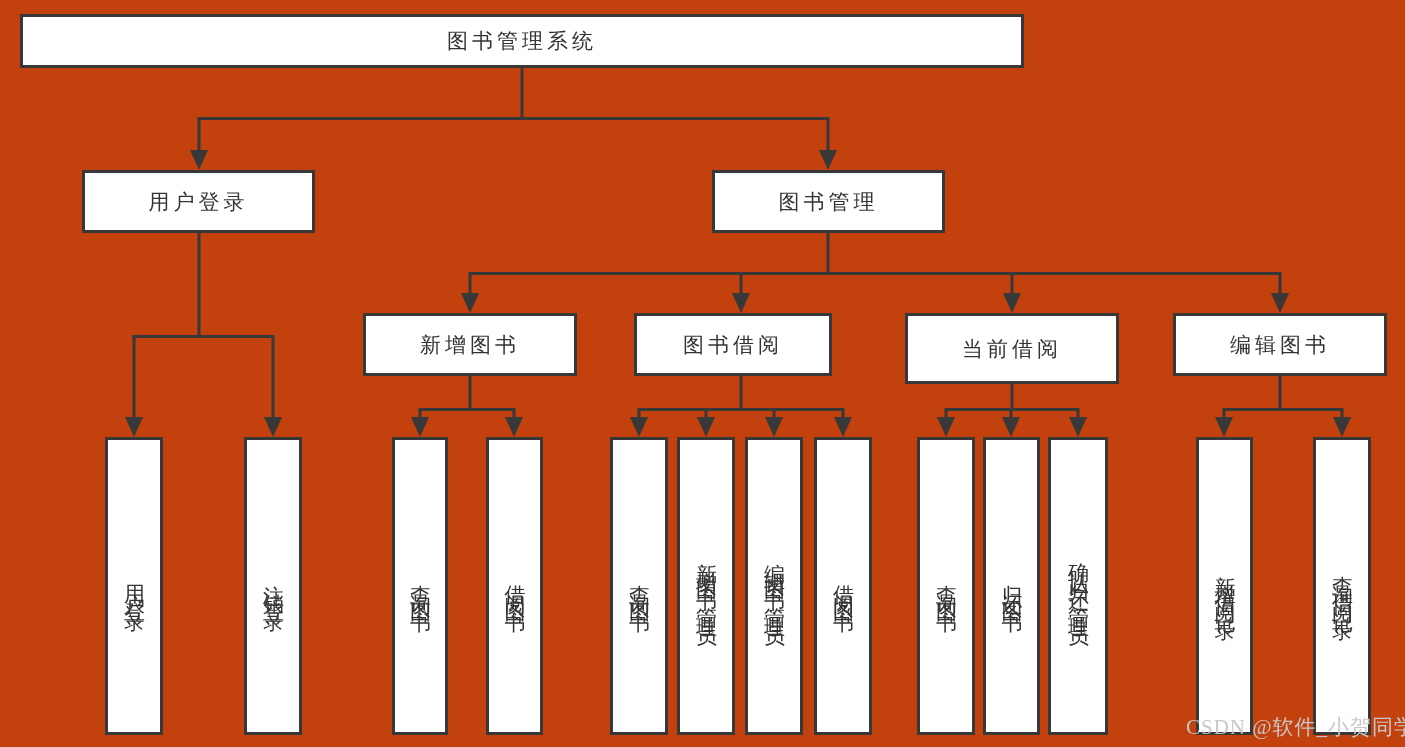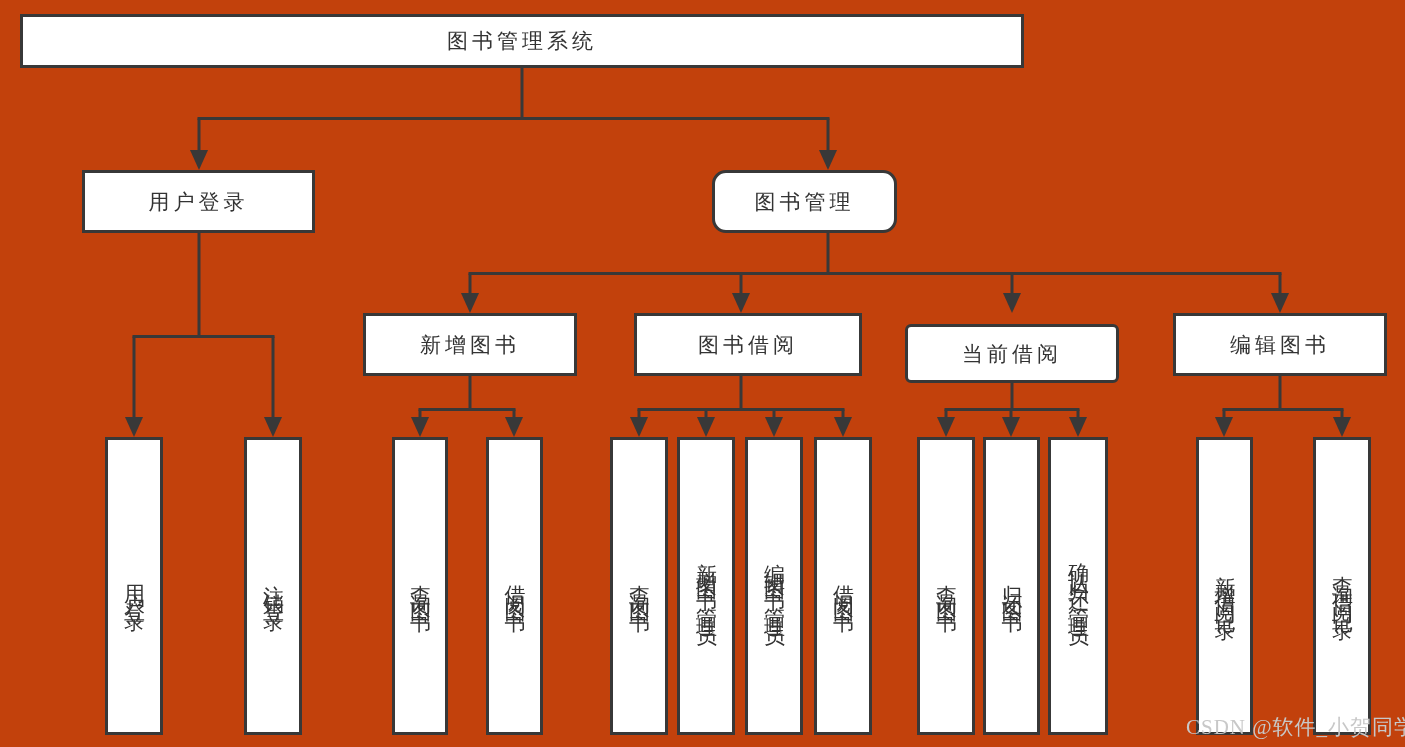--- a/index.html
+++ b/index.html
@@ -127,31 +127,31 @@
     </g>
   </svg>
 
   <div class="node h-label" style="left:20px; top:14px; width:1004px; height:54px;">
     <span>图书管理系统</span>
   </div>
 
   <div class="node h-label" style="left:82px; top:170px; width:233px; height:63px;">
     <span>用户登录</span>
   </div>
-  <div class="node h-label" style="left:712px; top:170px; width:185px; height:63px;border-radius:14px;">
+  <div class="node h-label" style="left:712px; top:170px; width:233px; height:63px;">
     <span>图书管理</span>
   </div>
 
   <div class="node h-label" style="left:363px; top:313px; width:214px; height:63px;">
     <span>新增图书</span>
   </div>
-  <div class="node h-label" style="left:634px; top:313px; width:228px; height:63px;">
+  <div class="node h-label" style="left:634px; top:313px; width:198px; height:63px;">
     <span>图书借阅</span>
   </div>
-  <div class="node h-label" style="left:905px; top:324px; width:214px; height:59px;border-radius:6px;">
+  <div class="node h-label" style="left:905px; top:313px; width:214px; height:71px;">
     <span>当前借阅</span>
   </div>
   <div class="node h-label" style="left:1173px; top:313px; width:214px; height:63px;">
     <span>编辑图书</span>
   </div>
 
   <div class="node leaf" style="left:105px; top:437px; width:58px; height:298px;">
     <span>用户登录</span>
   </div>
   <div class="node leaf" style="left:244px; top:437px; width:58px; height:298px;">

